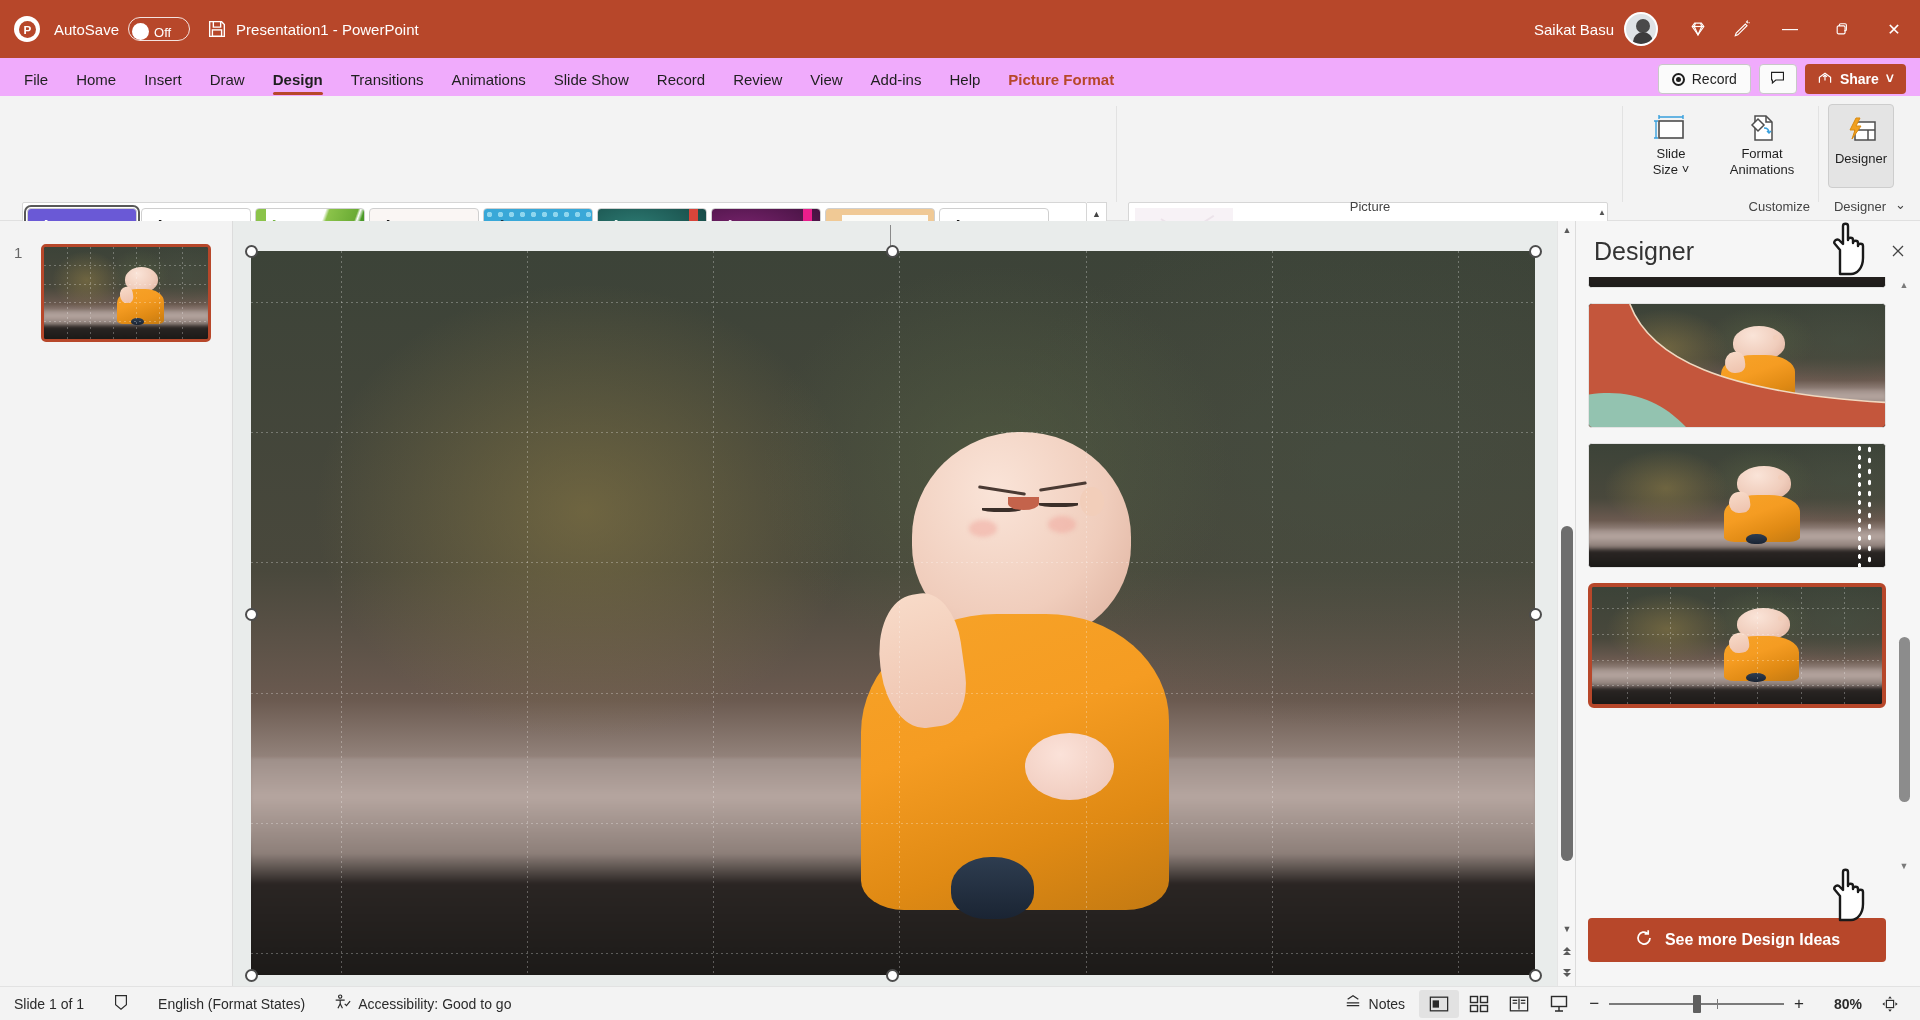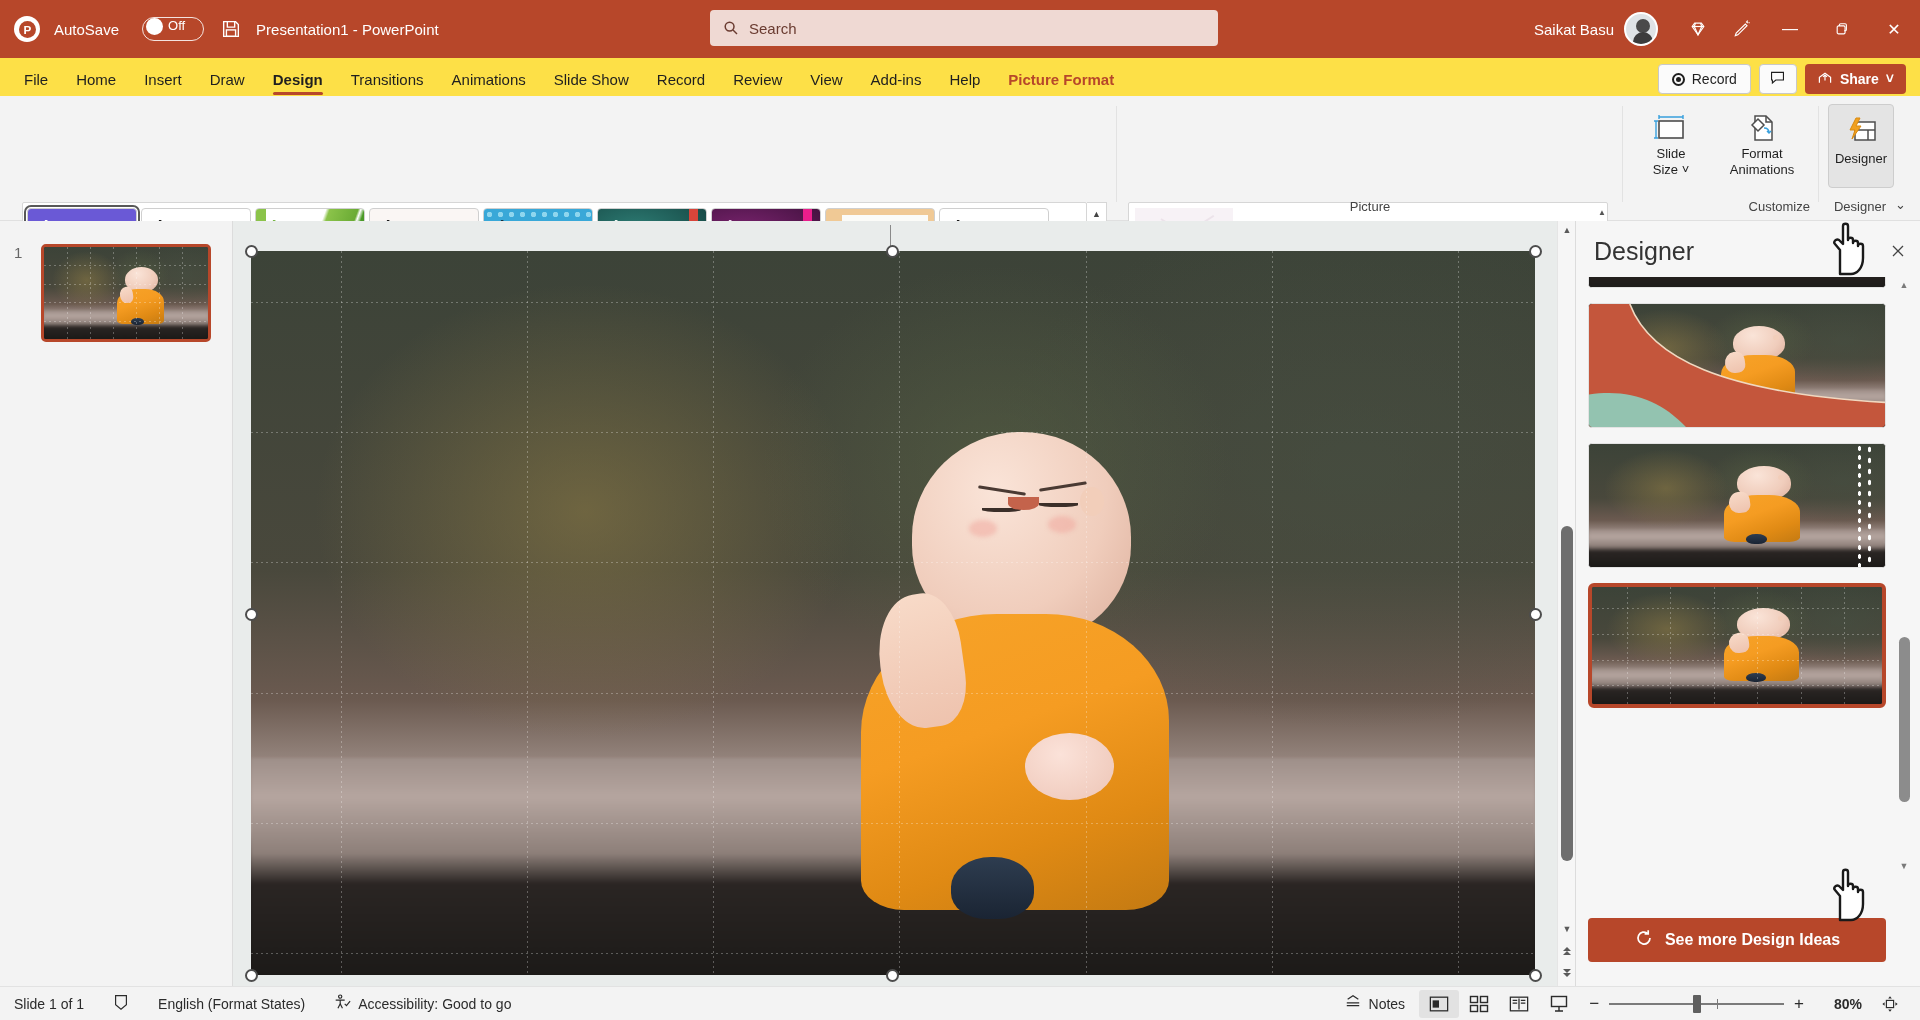--- a/index.html
+++ b/index.html
@@ -17,30 +17,30 @@
     background: #b7472a; display: flex; align-items: center;
   }
   .pp-logo {
     width: 26px; height: 26px; margin-left: 14px; border-radius: 3px;
     background: #fff; color: #b7472a; font-weight: bold; font-size: 16px;
     display:flex; align-items:center; justify-content:center;
     border-radius: 50%;
   }
   .autosave-lbl { color:#fff; font-size:15px; margin-left: 14px; }
   .autosave-toggle {
-    margin-left: 23px; width: 62px; height: 24px; border-radius: 14px;
-    border: 1.5px solid rgba(255,255,255,.85); display:flex; align-items:flex-start;
+    margin-left: 9px; width: 62px; height: 24px; border-radius: 14px;
+    border: 1.5px solid rgba(255,255,255,.85); display:flex; align-items:flex-end;
     position: relative;
   }
   .autosave-knob {
     width: 17px; height: 17px; border-radius: 50%; background: #fff; margin-left: 3px;
   }
   .autosave-state { color:#fff; font-size: 13px; margin-left: 5px; }
   .save-icon { margin-left: 16px; width:22px; height:22px; }
-  .doc-title { color:#fff; font-size: 15px; margin-left: 14px; white-space: nowrap; }
+  .doc-title { color:#fff; font-size: 15px; margin-left: 8px; white-space: nowrap; }
 
   .searchbox {
     position:absolute; left: 710px; top: 10px; width: 508px; height: 36px;
     background: #efd9d3; border-radius: 4px; display:flex; align-items:center;
   }
   .searchbox .mag { margin-left: 13px; width: 16px; height: 16px; }
   .searchbox .ph { color:#6a3b30; font-size: 15px; margin-left: 10px; }
 
   .tb-right { position:absolute; right: 0; top: 0; height: 58px; display:flex; align-items:center; }
   .username { color:#fff; font-size:15px; margin-right: 10px; }
@@ -61,21 +61,21 @@
     color: #fff;
   }
   .win-btn {
     width: 52px; height: 58px; display:flex; align-items:center; justify-content:center;
     color:#fff; font-size: 16px;
   }
 
   
   .tabstrip {
     position:absolute; top: 58px; left:0; width:1920px; height: 38px;
-    background: #fde047; display:flex; align-items:flex-end;
+    background: #f0abfc; display:flex; align-items:flex-end;
   }
   .tab {
     font-size: 15px; color: #1f1f1f; padding: 0 14px; height: 34px;
     display:flex; align-items:center; position: relative; white-space:nowrap;
   }
   .tab:first-child { margin-left: 10px; }
   .tab.active { font-weight: bold; }
   .tab.active::after {
     content:""; position:absolute; left: 14px; right: 14px; bottom: 1px;
     height: 3px; background: #b7472a; border-radius:2px;
@@ -351,29 +351,20 @@
     </div>
     <span class="save-icon">
       <svg width="22" height="22" viewBox="0 0 24 24" fill="none" stroke="#fff" stroke-width="1.5">
         <path d="M4 4h13l3 3v13H4z"></path>
           <path d="M8 4v6h8V4"></path>
           <rect x="7" y="13" width="10" height="7"></rect>
       </svg>
     </span>
     <span class="doc-title">Presentation1  -  PowerPoint</span>
 
-    <div class="searchbox">
-      <span class="mag">
-        <svg width="16" height="16" viewBox="0 0 16 16" fill="none" stroke="#6a3b30" stroke-width="1.5">
-            <circle cx="6.6" cy="6.6" r="4.4"></circle>
-            <path d="M10 10l4 4"></path>
-          </svg>
-      </span>
-      <span class="ph">Search</span>
-    </div>
 
     <div class="tb-right">
       <span class="username">Saikat Basu</span>
       <div class="avatar"></div>
       <div class="tb-icon">
         <svg width="20" height="20" viewBox="0 0 24 24" fill="none" stroke="#fff" stroke-width="1.4">
           <path d="M5 9l3-4h8l3 4-7 10z"></path>
             <path d="M5 9h14"></path>
             <path d="M9 5l-1.5 4L12 19l4.5-10L15 5"></path>
         </svg>

